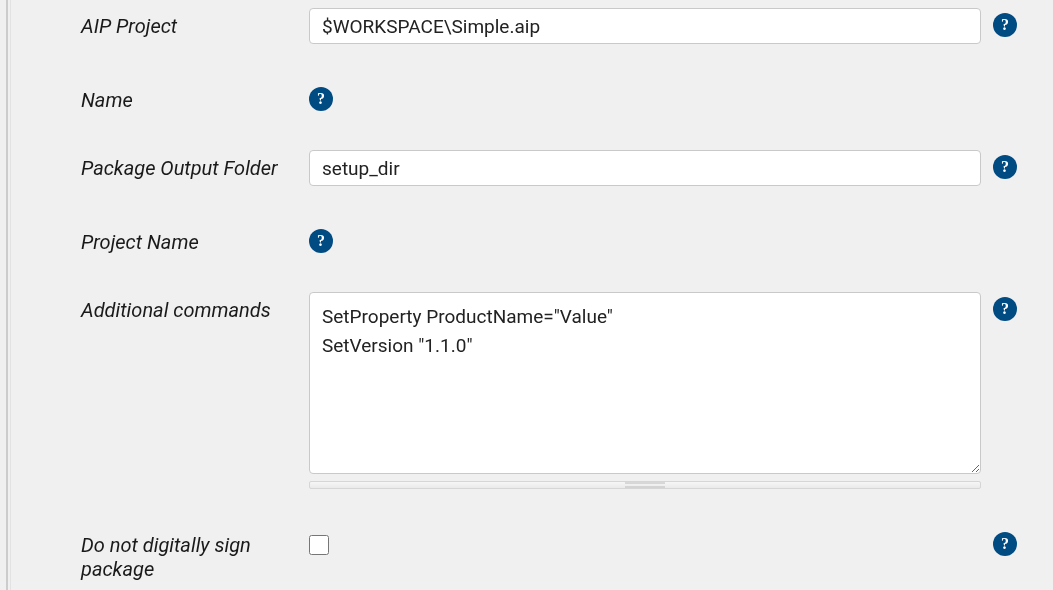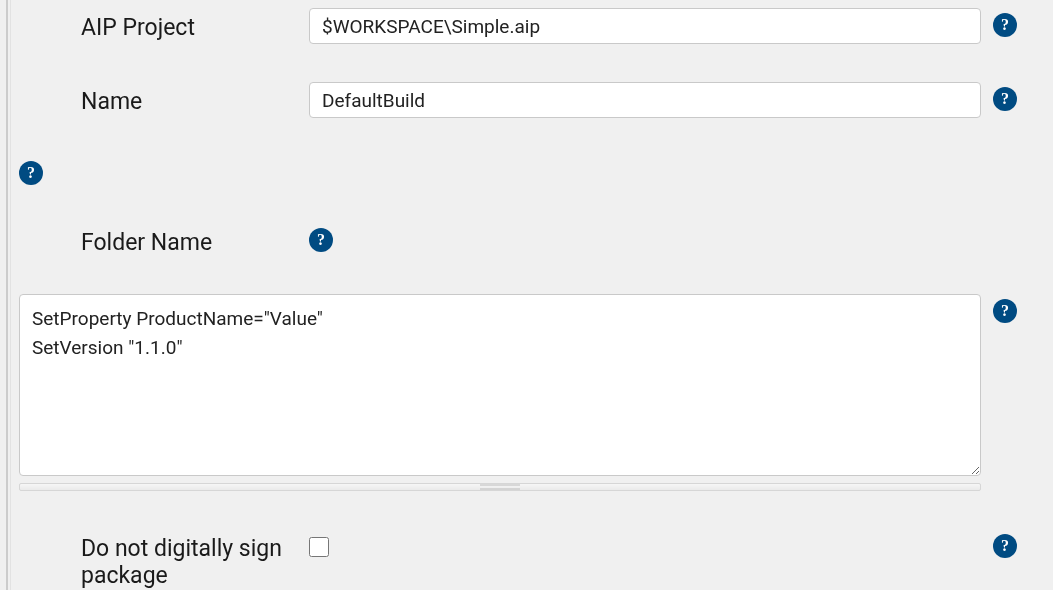--- a/index.html
+++ b/index.html
@@ -30,22 +30,23 @@
       margin-bottom: 38px;
     }
     .form-row.first {
       margin-top: 0;
     }
     .label-col {
       width: 290px;
       flex-shrink: 0;
       padding-left: 62px;
       padding-top: 6px;
-      font-size: 23px;
+      font-size: 20px;
       color: #1a1a1a;
+      font-style: italic;
     }
     .input-col {
       flex: 1;
       padding-right: 12px;
     }
     .help-col {
       width: 40px;
       flex-shrink: 0;
       padding-top: 4px;
       text-align: left;
@@ -134,42 +135,44 @@
       <div class="input-col">
         <input type="text" value="$WORKSPACE\Simple.aip" style="">
       </div>
       <div class="help-col">
         <span class="help-icon">?</span>
       </div>
     </div>
 
     <div class="form-row">
       <div class="label-col">Name</div>
+      <div class="help-col">
+        <span class="help-icon">?</span>
+      </div>
+    </div>
+
+    <div class="form-row">
+      <div class="label-col">Package Output Folder</div>
       <div class="input-col">
-        <input type="text" value="DefaultBuild" style="">
+        <input type="text" value="setup_dir" style="">
       </div>
       <div class="help-col">
         <span class="help-icon">?</span>
       </div>
     </div>
 
     <div class="form-row">
+      <div class="label-col">Project Name</div>
       <div class="help-col">
         <span class="help-icon">?</span>
       </div>
     </div>
 
     <div class="form-row">
-      <div class="label-col">Folder Name</div>
-      <div class="help-col">
-        <span class="help-icon">?</span>
-      </div>
-    </div>
-
-    <div class="form-row">
+      <div class="label-col">Additional commands</div>
       <div class="input-col">
         <textarea style="">SetProperty ProductName="Value"
 SetVersion "1.1.0"</textarea>
         <div class="textarea-grip"></div>
       </div>
       <div class="help-col">
         <span class="help-icon">?</span>
       </div>
     </div>
 

